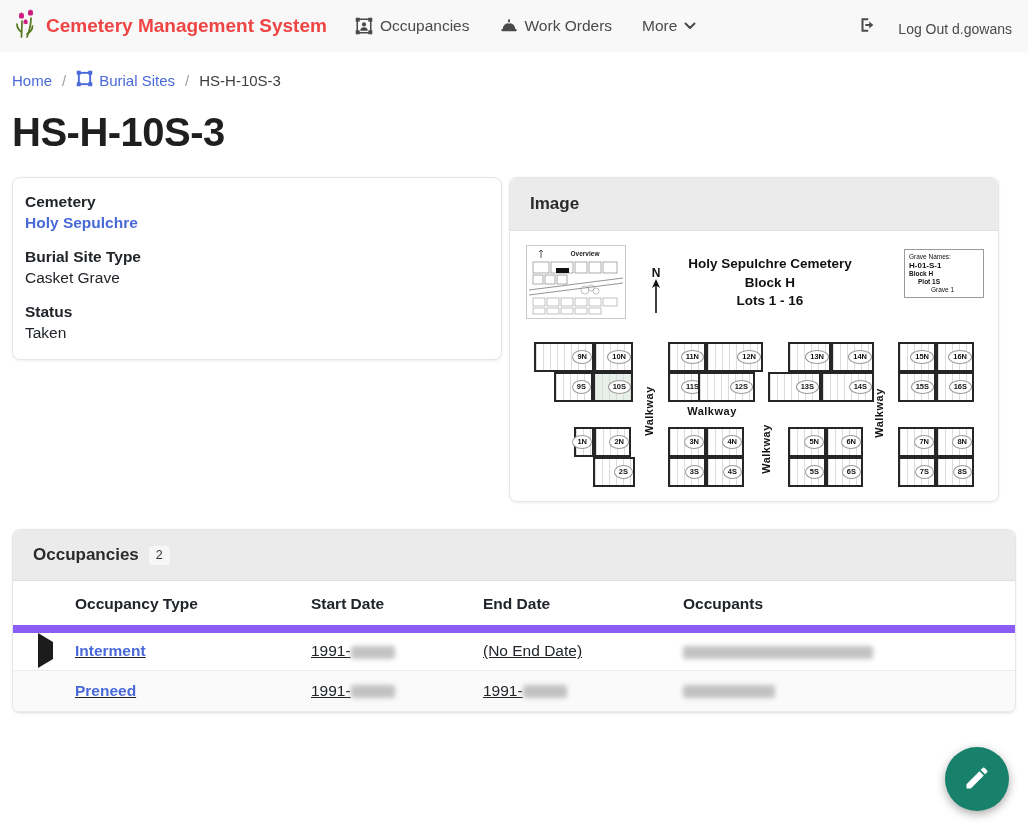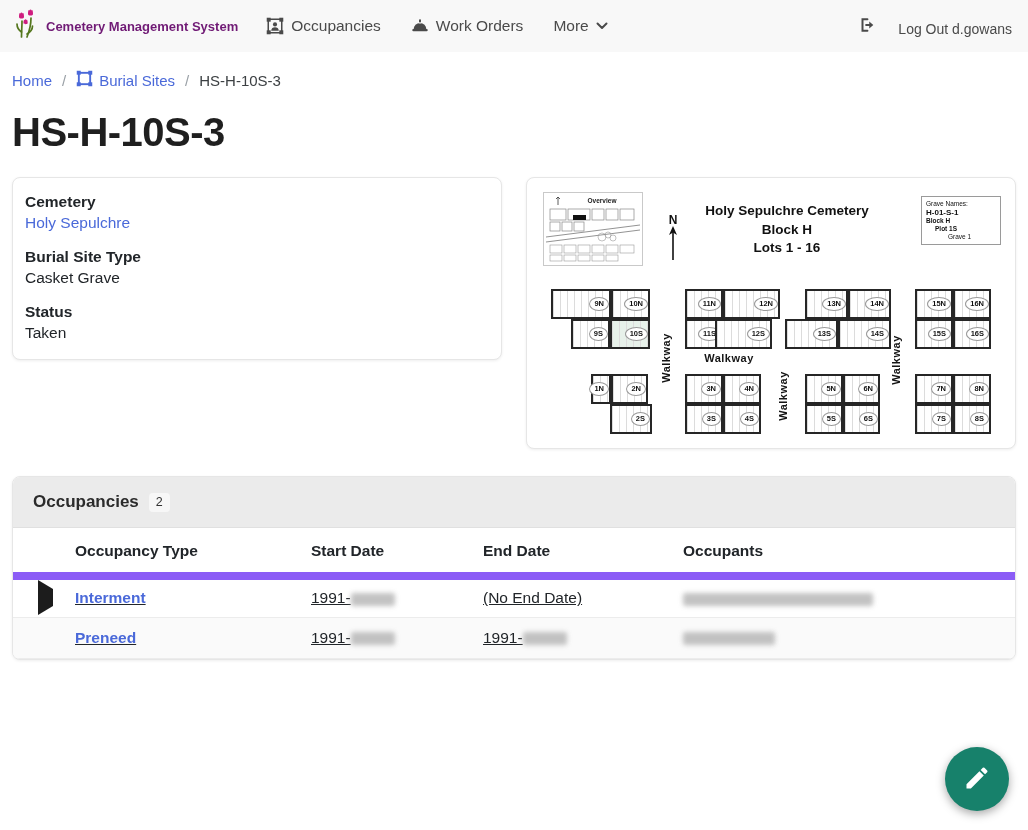--- a/index.html
+++ b/index.html
@@ -2,43 +2,43 @@
 <html><head>
 <meta charset="utf-8">
 <style>
   * { margin:0; padding:0; box-sizing:border-box; }
   html,body { width:1028px; height:830px; overflow:hidden; }
   body { font-family:"Liberation Sans", sans-serif; background:#ffffff; color:#212529; position:relative; }
 
   
   .navbar { height:52px; background:#f8f8f8; display:flex; align-items:center; padding:0 16px 0 14px; }
   .brand { display:flex; align-items:center; gap:8px; cursor:pointer; }
-  .brand-title { font-size:13px; font-weight:bold; color:#701a75; }
+  .brand-title { font-size:19px; font-weight:bold; color:#ef4444; }
   .nav-items { display:flex; align-items:center; gap:30px; margin-left:28px; }
   .nav-item { display:flex; align-items:center; gap:7px; font-size:15.5px; color:#4a4a4a; cursor:pointer; }
   .nav-item svg { display:block; }
   .nav-right { margin-left:auto; display:flex; align-items:flex-end; gap:22px; font-size:14px; color:#4a4a4a; cursor:pointer; }
 
   
   .breadcrumb { display:flex; align-items:center; gap:10px; padding:18px 12px 4px 12px; font-size:15px; }
   .crumb-link { color:#4a69d9; text-decoration:none; display:flex; align-items:center; gap:6px; cursor:pointer; }
   .crumb-sep { color:#9aa0a6; }
   .crumb-current { color:#3c4043; }
 
   
   .page-title { font-size:40px; font-weight:700; color:#1f1f1f; margin:16px 12px 22px 12px; letter-spacing:-0.5px; }
 
   
-  .cards-row { display:flex; gap:24px; margin:0 12px; align-items:flex-start; }
+  .cards-row { display:flex; gap:7px; margin:0 12px; align-items:flex-start; }
   .card { background:#fff; border:1px solid #e6e6e6; border-radius:8px; box-shadow:0 1px 3px rgba(0,0,0,0.07); }
   .detail-card { width:490px; padding:15px 12px 17px 12px; }
   .detail-label { font-weight:bold; font-size:15.5px; color:#212529; }
   .detail-value { font-size:15.5px; color:#212529; margin:3px 0 16px 0; }
   .detail-value:last-child { margin-bottom:0; }
-  .detail-link { color:#4a69d9; text-decoration:none; cursor:pointer; }
+  .detail-link { color:#4a69d9; text-decoration:none; cursor:pointer;font-weight:bold; }
 
   .image-card { width:490px; overflow:hidden; }
   .card-header { background:#ebebeb; padding:16px 20px; font-size:17px; font-weight:bold; color:#2b2b2b;
                  border-bottom:1px solid #e0e0e0; border-radius:8px 8px 0 0; }
   .image-body { padding:10px 12px 12px 12px; }
 
   
   .map { position:relative; width:466px; height:248px; background:#fff; }
   .overview-thumb { position:absolute; left:4px; top:4px; width:100px; height:74px; border:1px solid #c9c9c9; background:#fff; }
   .north { position:absolute; left:124px; top:26px; width:20px; text-align:center; }
@@ -177,20 +177,21 @@
   <div class="card detail-card">
     <div class="detail-label">Cemetery</div>
     <div class="detail-value"><a class="detail-link">Holy Sepulchre</a></div>
     <div class="detail-label">Burial Site Type</div>
     <div class="detail-value">Casket Grave</div>
     <div class="detail-label">Status</div>
     <div class="detail-value">Taken</div>
   </div>
 
   <div class="card image-card">
+    <div class="card-header">Image</div>
     <div class="image-body">
       <div class="map">
 
         <div class="overview-thumb">
           <svg width="98" height="72" viewBox="0 0 98 72">
             <text x="58" y="10" font-size="6.5" font-weight="bold" text-anchor="middle" fill="#222" font-family="Liberation Sans, sans-serif">Overview</text>
             <path d="M14 4 L14 12 M12 6 L14 4 L16 6" stroke="#333" stroke-width="0.8" fill="none"></path>
             <g fill="none" stroke="#888" stroke-width="0.7">
               <rect x="6" y="16" width="16" height="11"></rect>
               <rect x="24" y="16" width="22" height="11"></rect>

